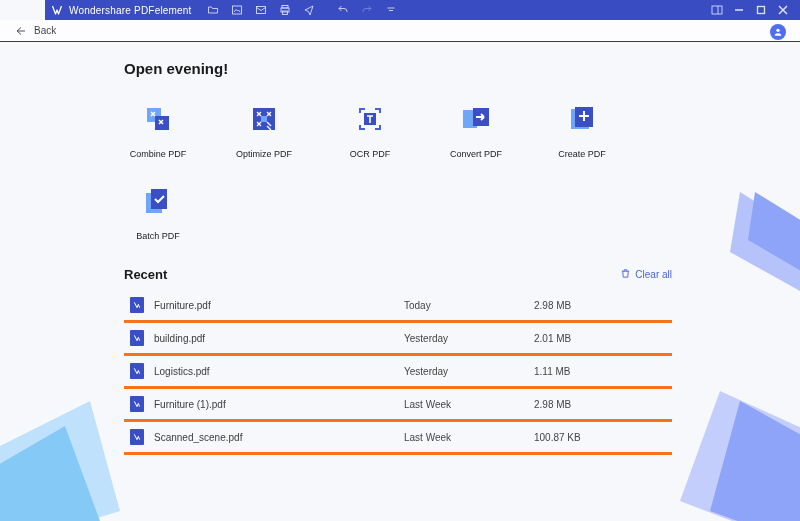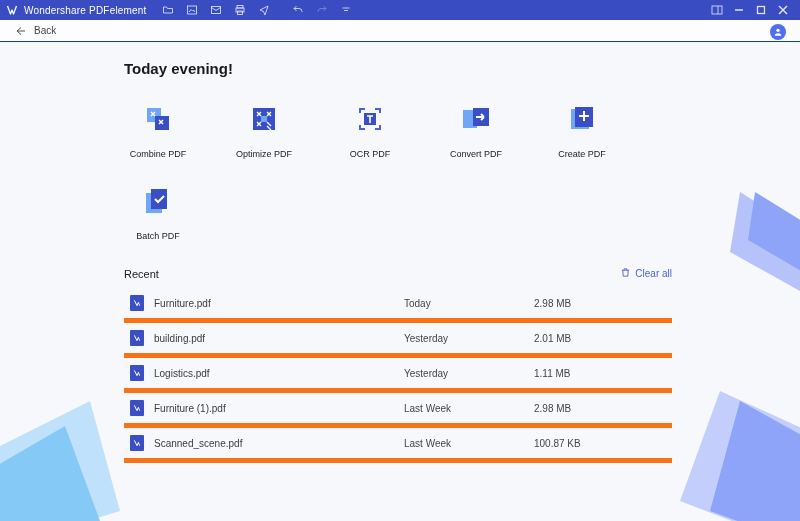--- a/index.html
+++ b/index.html
@@ -14,20 +14,21 @@
   }
   
   .titlebar {
     height: 20px;
     background: #3a4cc2;
     display: flex;
     align-items: center;
     padding: 0 6px;
     font-size: 10px;
     color: #fff;
+    margin-left: 45px;
   }
   .titlebar .brand-icon {
     width: 12px; height: 12px;
     margin-right: 6px;
     display: flex; align-items: center; justify-content: center;
   }
   .titlebar .brand-icon svg { display: block; }
   .titlebar .app-title { font-size: 10px; font-weight: 400; letter-spacing: .2px; }
   .titlebar .tb-group { display: flex; gap: 10px; margin-left: 14px; }
   .titlebar .tb-group.sep { margin-left: 20px; }
@@ -74,24 +75,24 @@
     width:48px;height:44px;
     display:flex;align-items:center;justify-content:center;
     border:1px solid transparent;
     border-radius:2px;
   }
   .tile-label { font-size:9px; color:#222; text-align:center; white-space:nowrap;}
   .tiles-row2 { margin-top: 22px; }
   
   .recent-section { margin-top: 26px; width: 548px;}
   .recent-header { display:flex; align-items:center; justify-content:space-between; margin-bottom:8px;}
-  .recent-title { font-size:11px; font-weight:400; color:#1a1a1a;}
+  .recent-title { font-size:13px; font-weight:700; color:#1a1a1a;}
   .clear-all { font-size:10px; color:#4c63d8; display:flex; align-items:center; gap:4px; cursor:pointer;}
   .recent-table { width:100%; border-collapse:collapse;}
-  .recent-table tr { border-bottom:5px solid #f97316; }
+  .recent-table tr { border-bottom:3px solid #f97316; }
   .recent-table td { padding:7px 0; font-size:10px; color:#3b3b3b; vertical-align:middle;}
   .recent-table td.col-name { width:280px;}
   .recent-table td.col-date { width:130px; color:#444;}
   .recent-table td.col-size { color:#444;}
   .file-cell { display:flex; align-items:center; gap:10px; padding-left:6px;}
   .file-ico {
     width:14px;height:16px;background:#3b4fc5;border-radius:1px;
     display:flex;align-items:center;justify-content:center;color:#fff;font-size:8px;font-weight:700;
   }
   
@@ -193,21 +194,21 @@
   </div>
   <div class="avatar">
     <svg width="10" height="10" viewBox="0 0 24 24" fill="#fff">
         <circle cx="12" cy="8" r="4"></circle>
         <path d="M4 21c0-4 4-6 8-6s8 2 8 6z"></path>
       </svg>
   </div>
 </div>
 
 <div class="content">
-  <div class="greeting">Today evening!</div>
+  <div class="greeting">Open evening!</div>
 
   <div class="tiles">
     <div class="tile">
       <div class="tile-icon-wrap">
           <span>
         <svg width="30" height="26" viewBox="0 0 30 26">
               <rect x="4" y="2" width="14" height="14" fill="#6fa6f7"></rect>
               <rect x="12" y="10" width="14" height="14" fill="#3b4fc5"></rect>
               <path d="M8 6l4 4M12 6l-4 4" stroke="#fff" stroke-width="1.5"></path>
               <path d="M16 14l4 4M20 14l-4 4" stroke="#fff" stroke-width="1.5"></path>

